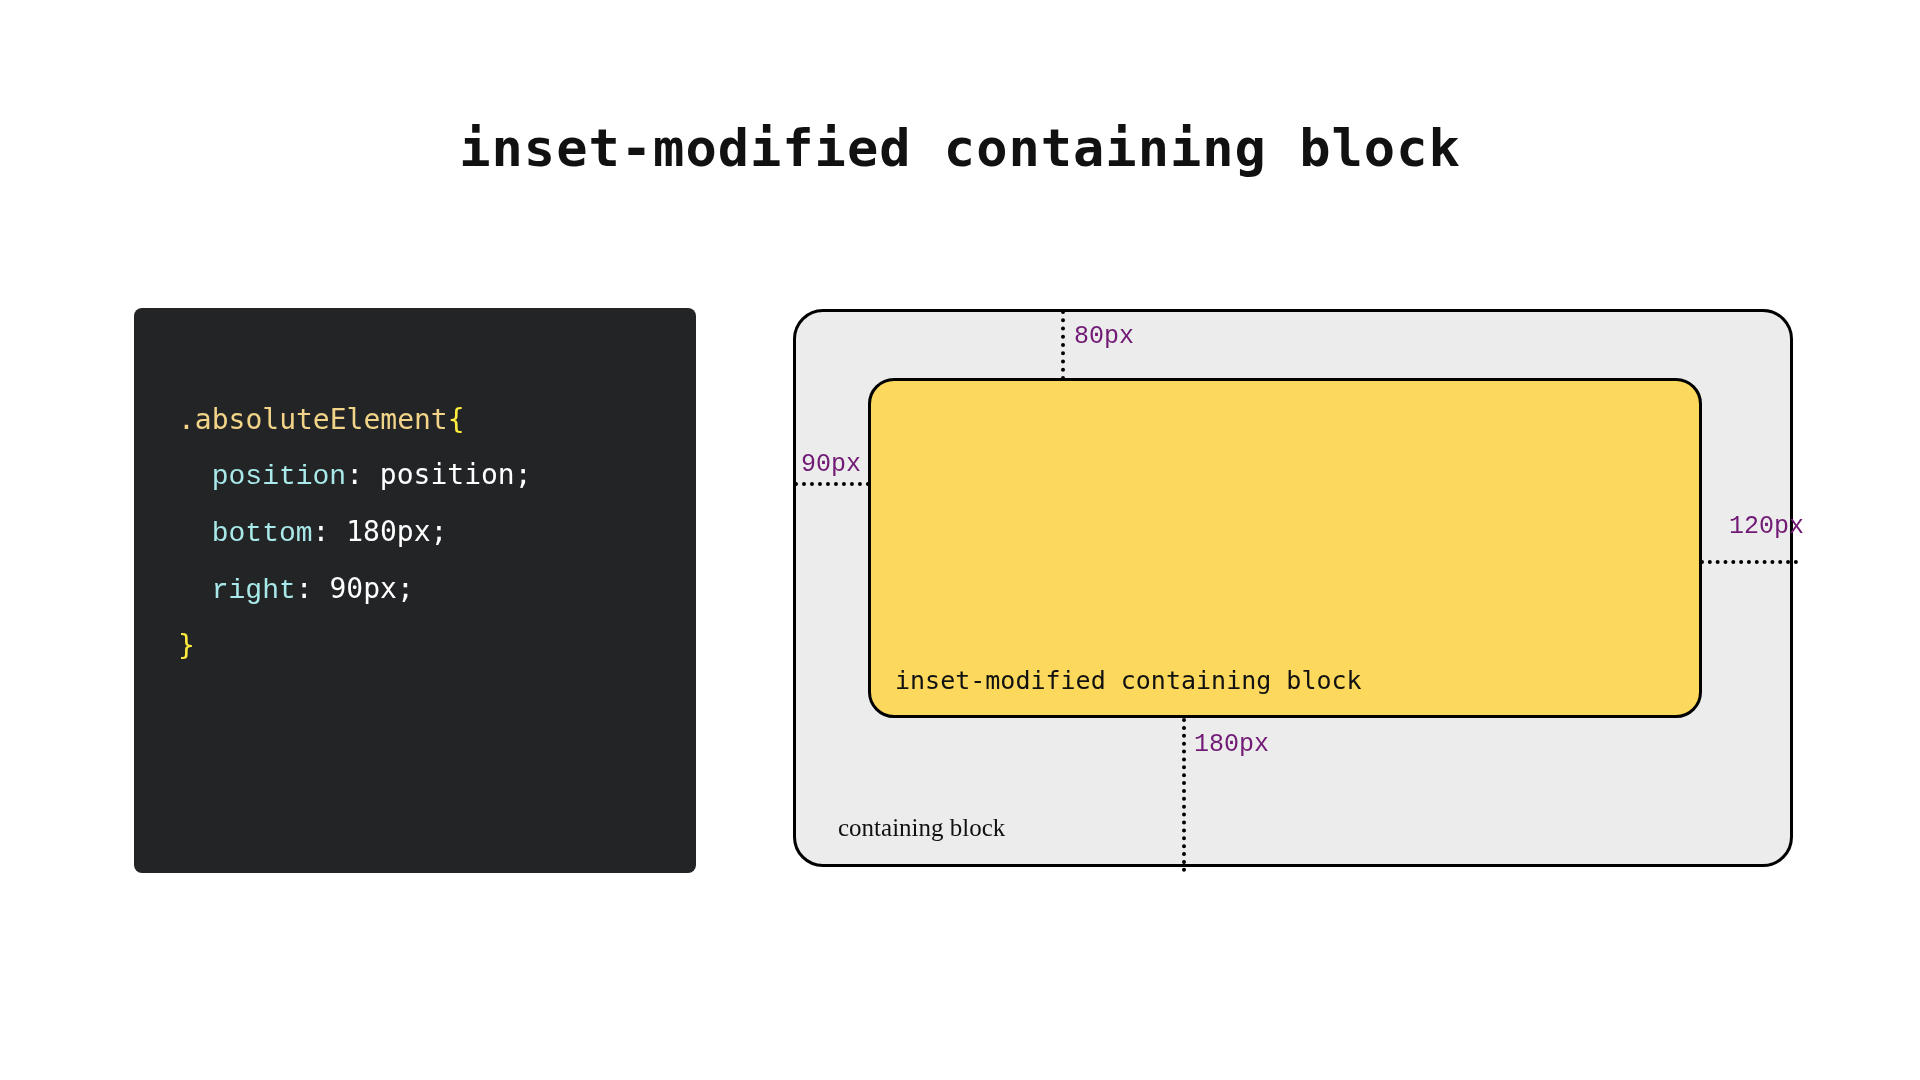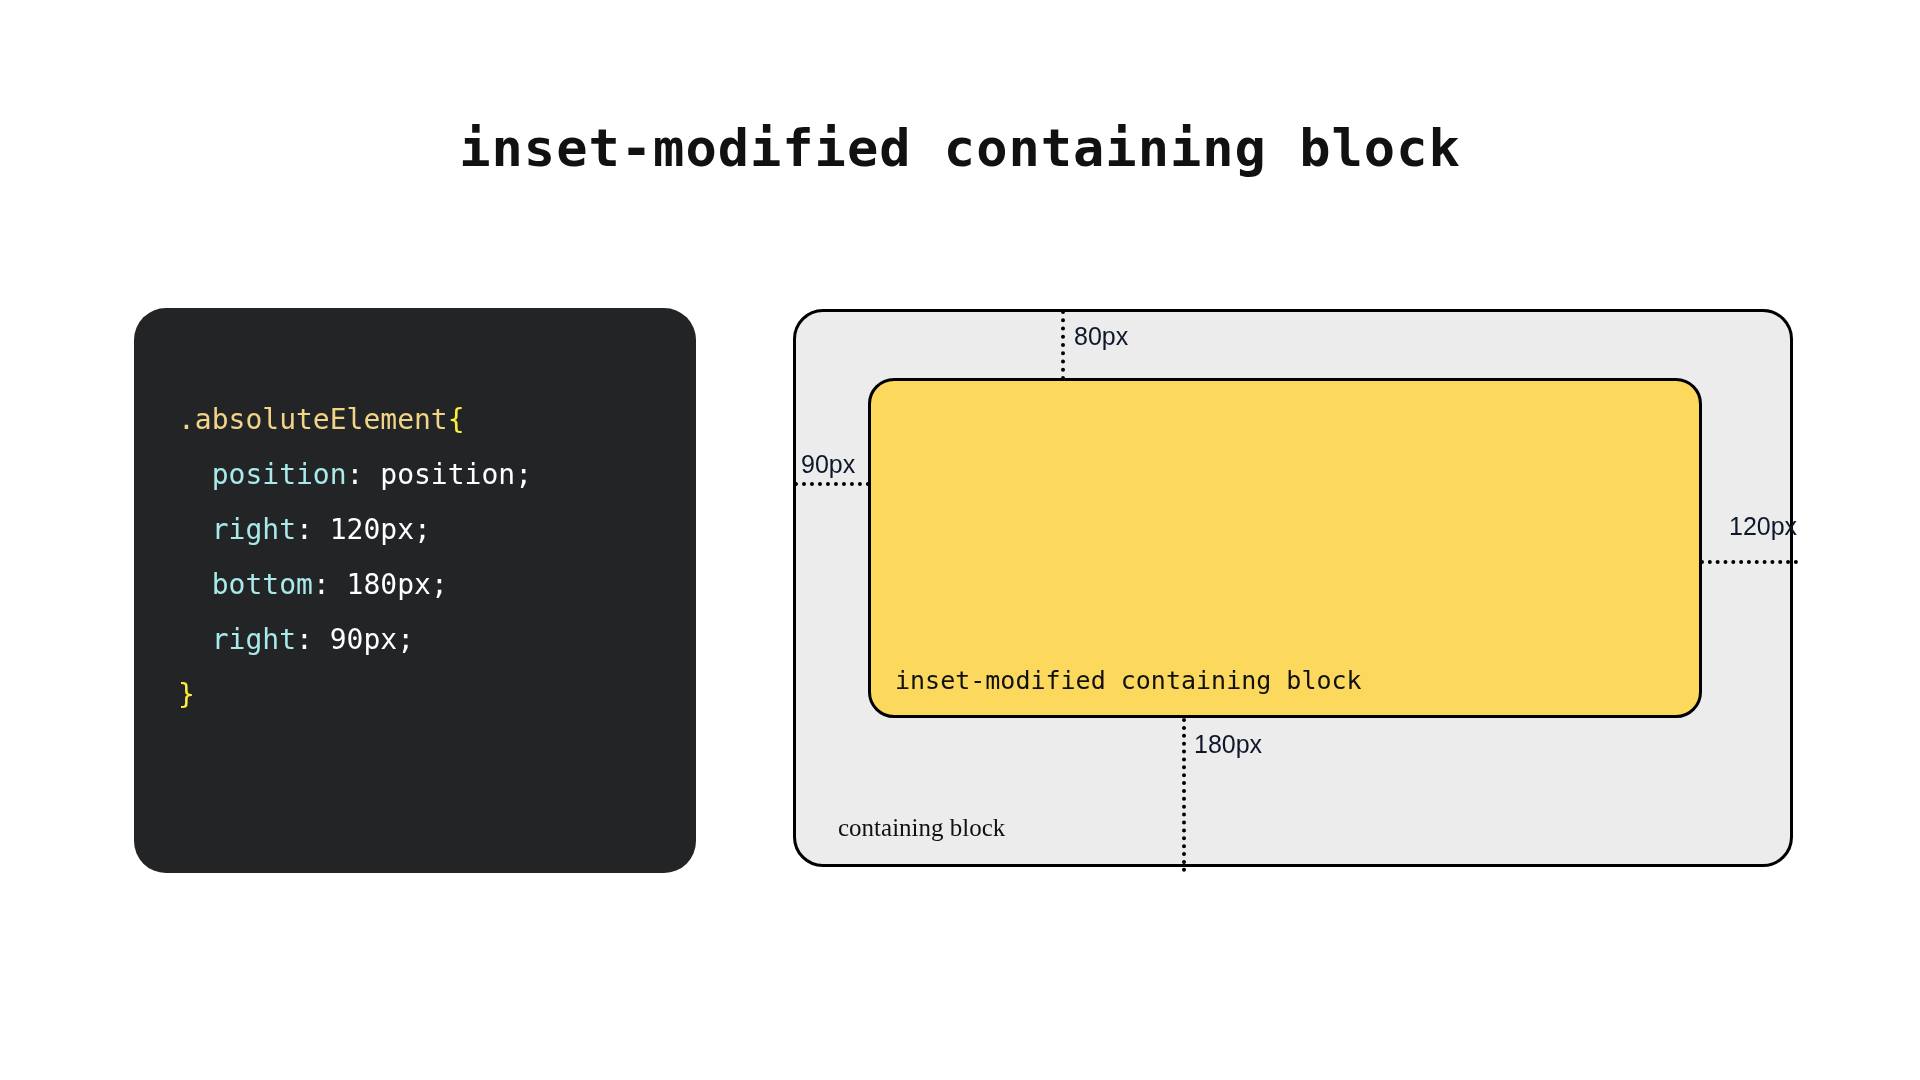--- a/index.html
+++ b/index.html
@@ -35,35 +35,35 @@
   }
 
   
   #code-panel {
     position: absolute;
     left: 134px;
     top: 308px;
     width: 562px;
     height: 565px;
     background: #222426;
-    border-radius: 32px;
+    border-radius: 8px;
     padding: 84px 0 0 44px;
   }
 
   .code-line {
     font-family: "DejaVu Sans Mono", "Liberation Mono", monospace;
     font-size: 28px;
     line-height: 55px;
     white-space: pre;
     color: #ffffff;
   }
 
   .tok-selector { color: #f2d488; }
   .tok-brace    { color: #ffec3d; }
-  .tok-prop     { color: #a9e9e9; }
+  .tok-prop     { color: #a9e9e9; font-family: Liberation Mono, monospace; }
   .tok-punct    { color: #ffffff; }
   .tok-value    { color: #ffffff; }
 
   
   #diagram {
     position: absolute;
     left: 793px;
     top: 309px;
     width: 1000px;
     height: 558px;
@@ -107,23 +107,23 @@
     bottom: 20px;
     font-family: "DejaVu Sans Mono", "Liberation Mono", monospace;
     font-size: 25px;
     color: #111111;
     white-space: pre;
   }
 
   
   .measure-label {
     position: absolute;
-    font-family: Liberation Sans, sans-serif;
+    font-family: Liberation Mono, monospace;
     font-size: 25px;
-    color: #0f172a;
+    color: #701a75;
     white-space: pre;
     text-align: right;
   }
 
   .guide-v {
     position: absolute;
     width: 0;
     border-left: 4px dotted #000000;
   }
 
@@ -156,21 +156,20 @@
 
   <div id="page-title">inset-modified containing block</div>
 
   <div id="code-panel">
 
     <div class="code-line"><span class="tok-selector">.absoluteElement</span><span class="tok-brace">{</span></div>
 
     <div class="code-line">  <span class="tok-prop">position</span><span class="tok-punct">: </span><span class="tok-value">position;</span></div>
 
 
-    <div class="code-line">  <span class="tok-prop">right</span><span class="tok-punct">: </span><span class="tok-value">120px;</span></div>
 
     <div class="code-line">  <span class="tok-prop">bottom</span><span class="tok-punct">: </span><span class="tok-value">180px;</span></div>
 
     <div class="code-line">  <span class="tok-prop">right</span><span class="tok-punct">: </span><span class="tok-value">90px;</span></div>
 
     <div class="code-line"><span class="tok-brace">}</span></div>
 
   </div>
 
   <div id="diagram">

